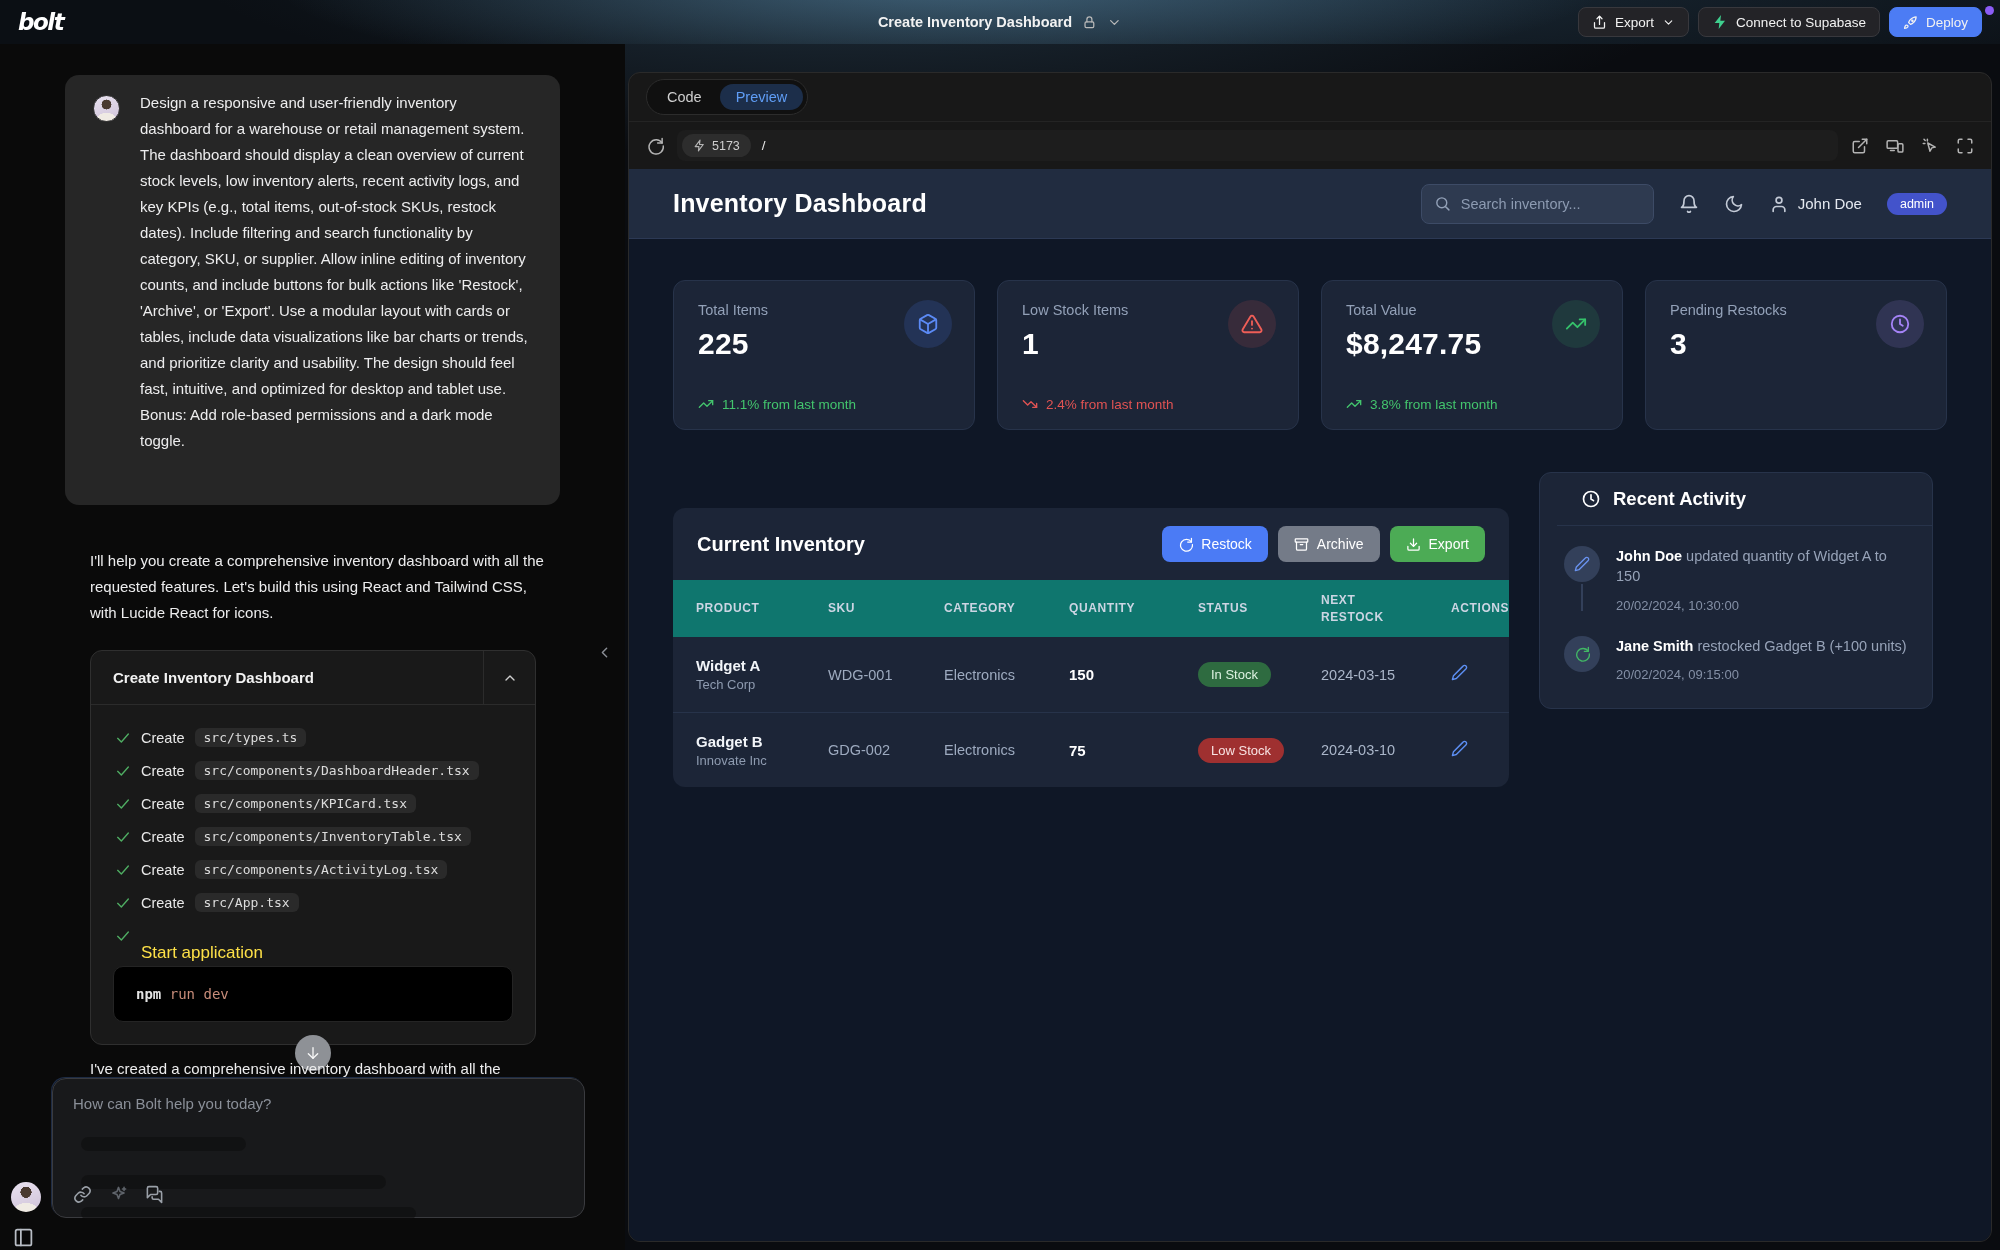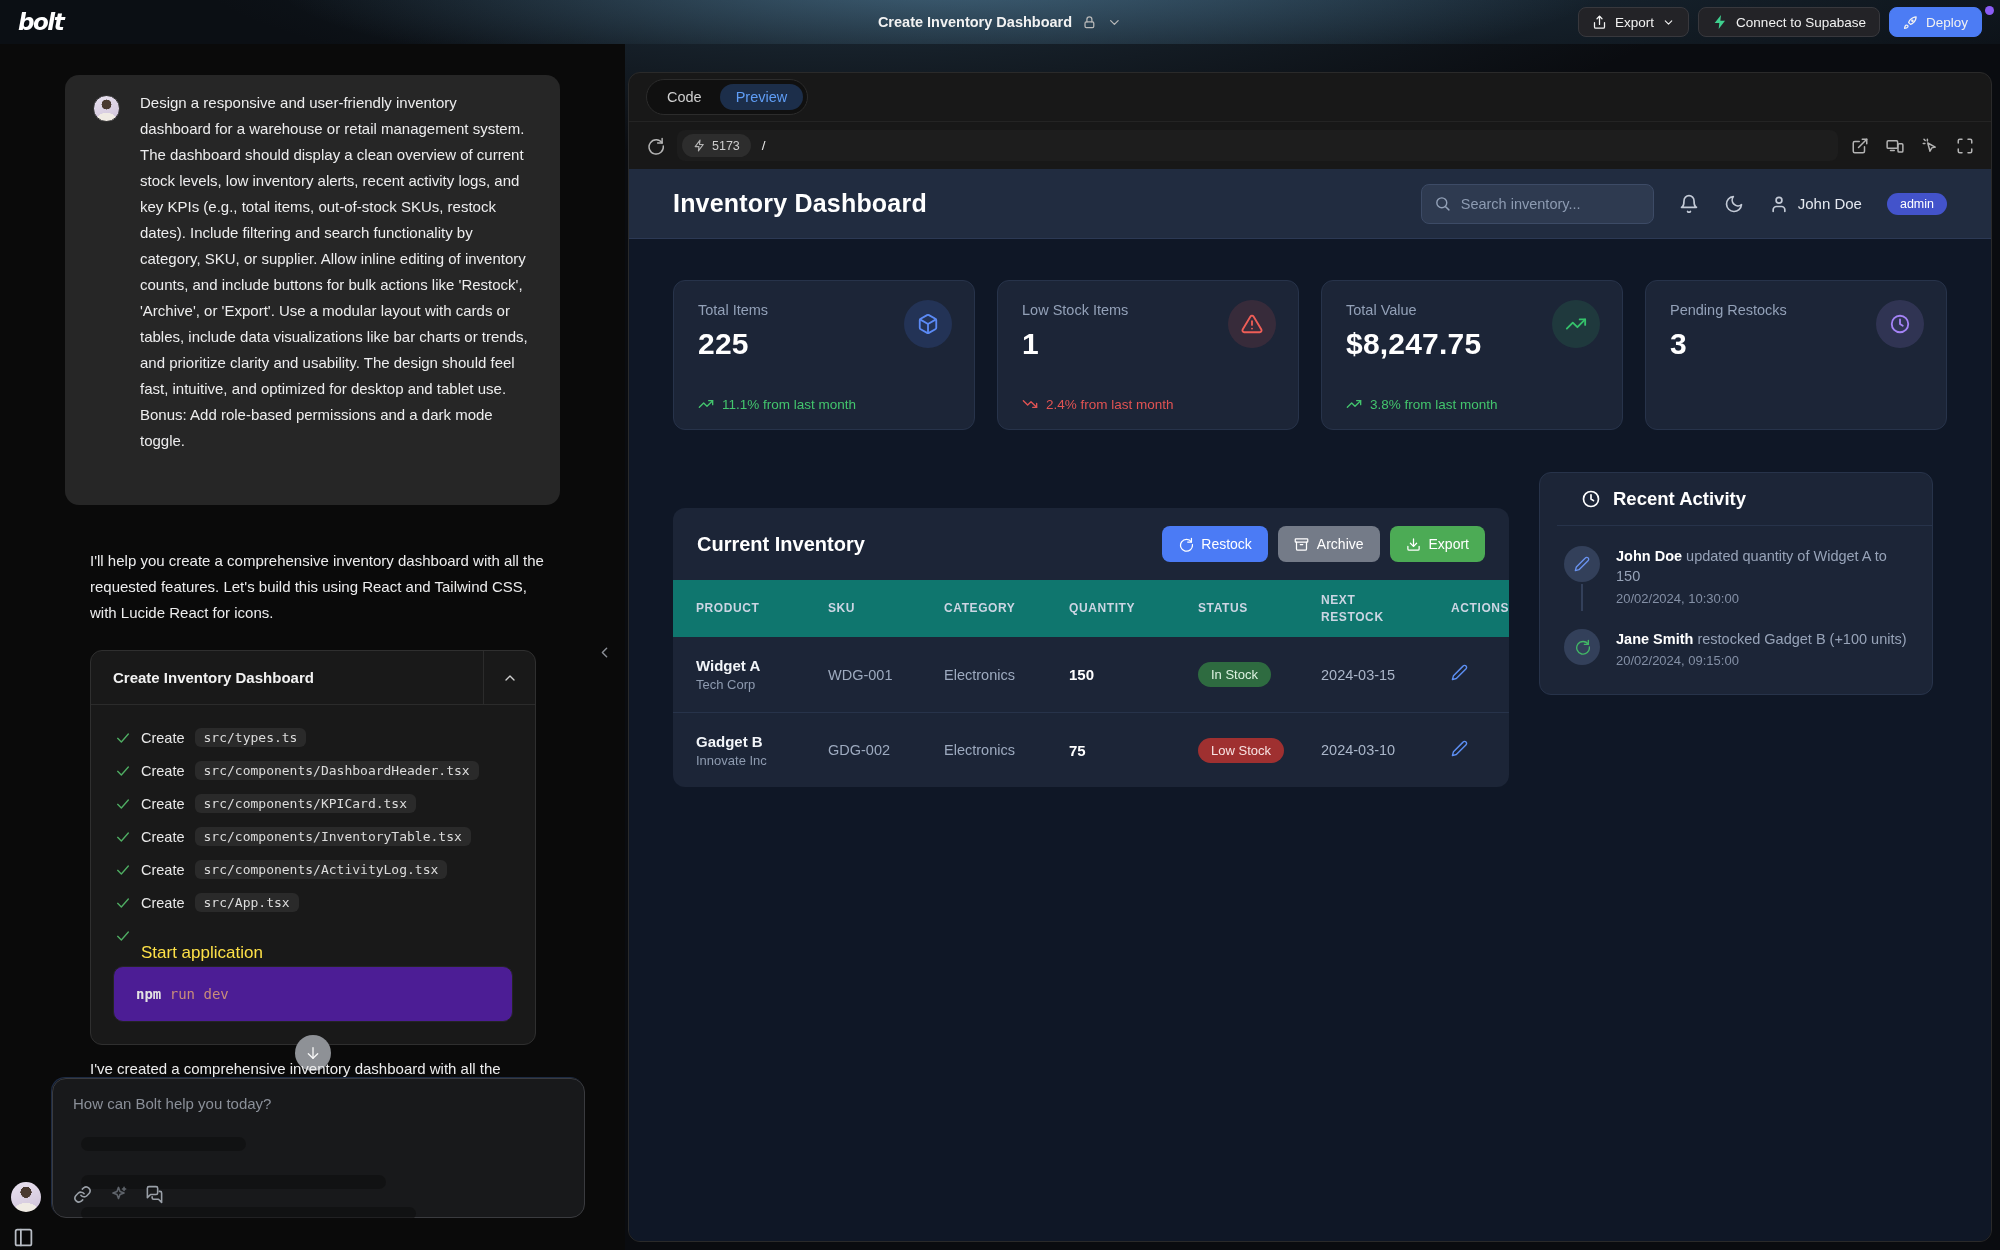--- a/index.html
+++ b/index.html
@@ -41,21 +41,21 @@
 
   .artifact { position:absolute; top:606px; left:90px; width:446px; background:#191919; border:1px solid #2f2f2f; border-radius:12px; overflow:hidden; }
   .artifact-head { height:54px; display:flex; align-items:stretch; border-bottom:1px solid #2b2b2b; }
   .artifact-title { flex:1; display:flex; align-items:center; padding-left:22px; font-size:15px; font-weight:700; color:#f2f2f2; }
   .artifact-chev { width:52px; display:flex; align-items:center; justify-content:center; border-left:1px solid #2b2b2b; color:#cfcfcf; cursor:pointer; }
   .steps { padding:16px 20px 4px 24px; }
   .step { display:flex; align-items:center; gap:10px; height:33px; font-size:14.5px; color:#e8e8e8; }
   .step .check { width:16px; height:16px; color:#4fae63; flex:0 0 auto; }
   .file-chip { font-family:"DejaVu Sans Mono", monospace; font-size:13px; color:#dcdcdc; background:#2a2a2a; border-radius:6px; padding:2px 9px; }
   .step-link { color:#fde047; font-size:17px;margin-top:34px; }
-  .code-block { margin:10px 22px 22px 22px; background:#4c1d95; border:1px solid #242424; border-radius:10px; padding:19px 22px; font-family:"DejaVu Sans Mono", monospace; font-size:14px; }
+  .code-block { margin:10px 22px 22px 22px; background:#000000; border:1px solid #242424; border-radius:10px; padding:19px 22px; font-family:"DejaVu Sans Mono", monospace; font-size:14px; }
   .cmd-npm { color:#e3e3e3; font-weight:700; }
   .cmd-args { color:#c98d7a; }
 
   .scroll-btn { position:absolute; top:991px; left:295px; width:36px; height:36px; border-radius:50%; background:#8e9196; display:flex; align-items:center; justify-content:center; color:#f7f7f7; cursor:pointer; }
   .followup { position:absolute; top:1016px; left:90px; width:470px; font-size:15px; color:#ededee; white-space:nowrap; overflow:hidden; }
 
   .chat-input { position:absolute; top:1034px; left:52px; width:533px; height:140px; border-radius:14px;
     background:rgba(26,27,29,.93); border:1px solid #3a3b3f; box-shadow:-1px -1px 0 rgba(80,130,220,.28); }
   .chat-input textarea { position:absolute; inset:16px 16px 44px 20px; background:transparent; border:none; outline:none; resize:none;
     color:#5eead4; font-size:15px; font-family:"Liberation Sans", sans-serif; }
@@ -151,21 +151,21 @@
   .activity-title { font-size:18.5px; font-weight:700; }
   .activity-body { padding:20px 24px 26px 24px; position:relative; }
   .act-item { display:flex; gap:16px; position:relative; z-index:1; }
   .act-item + .act-item { margin-top:23px; }
   .act-icon { width:36px; height:36px; border-radius:50%; background:#33405a; flex:0 0 auto; display:flex; align-items:center; justify-content:center; }
   .act-icon .ic { width:16px; height:16px; }
   .act-icon.edit { color:#6a93f0; } .act-icon.restock { color:#42b766; }
   .act-line { position:absolute; left:41px; top:58px; width:2px; height:27px; background:#33405a; }
   .act-text { font-size:14.5px; color:#97a3b8; line-height:1.4; }
   .act-user { color:#fff; font-weight:700; }
-  .act-time { font-size:13px; color:#8490a6; margin-top:4px; }
+  .act-time { font-size:13px; color:#8490a6; margin-top:11px; }
 </style>
 </head>
 <body>
 
 <header class="topbar">
   <div class="logo">bolt</div>
   <div class="tb-center">
     <span class="tb-title">Create Inventory Dashboard</span>
     <span>
         <svg class="ic" viewBox="0 0 24 24">

